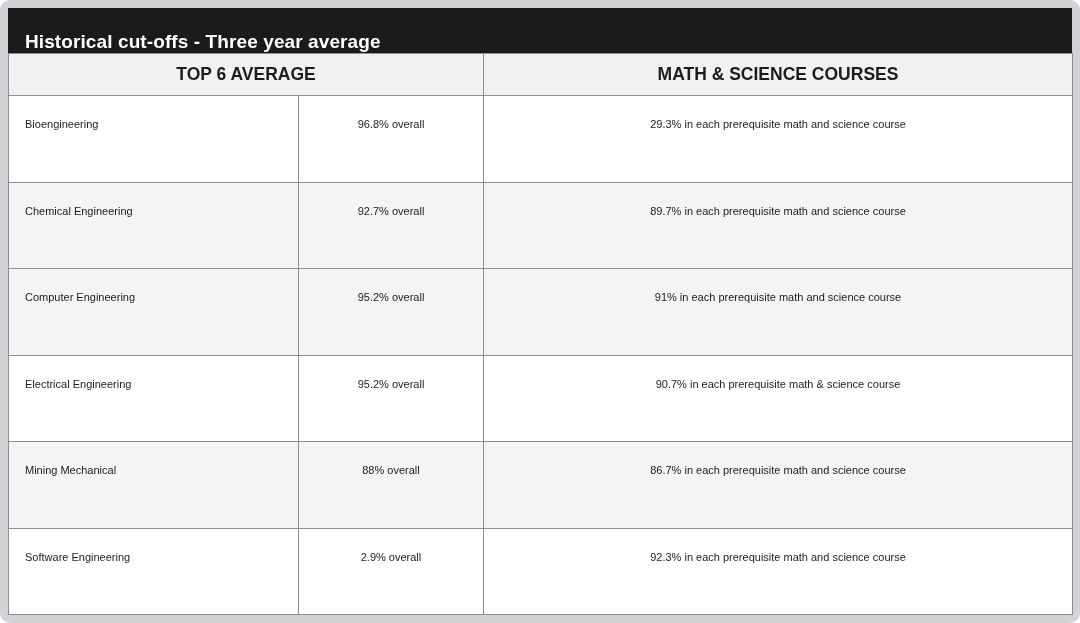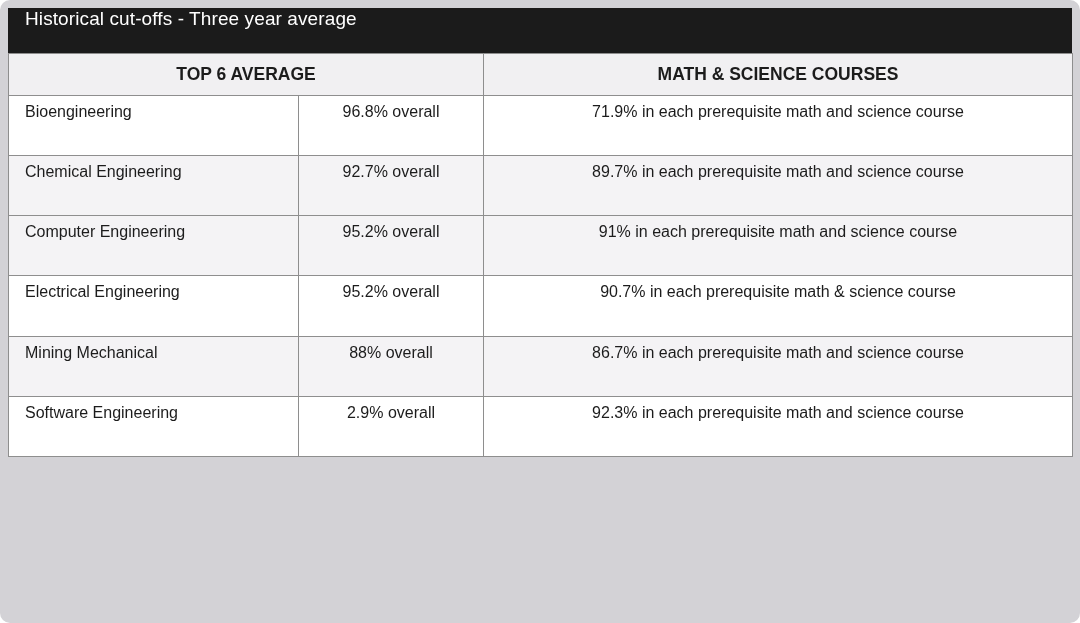--- a/index.html
+++ b/index.html
@@ -14,49 +14,49 @@
     background: #d3d2d6;
     border-radius: 10px;
     padding: 8px;
     overflow: hidden;
   }
   .title-bar {
     width: 1064px; height: 45px;
     background: #1b1b1b;
     color: #ffffff;
     display: flex;
-    align-items: flex-start;
+    align-items: flex-end;
     padding-left: 17px;
     font-size: 19px;
-    font-weight: normal;
+    font-weight: bold;
     letter-spacing: 0.1px;
   }
   table.cutoffs {
     width: 1064px;
-    height: 404px;
+    height: 562px;
     border-collapse: collapse;
     table-layout: fixed;
     background: #0f766e;
   }
   table.cutoffs th, table.cutoffs td {
     border: 1px solid #8e8e8e;
     color: #1c1c1c;
   }
   table.cutoffs th {
     height: 42px;
     background: #f1f0f2;
     font-size: 17.5px;
     font-weight: bold;
     text-align: center;
     vertical-align: middle;
   }
   table.cutoffs td {
-    font-size: 16px;
+    font-size: 11px;
     vertical-align: top;
-    padding-top: 7px;
+    padding-top: 22px;
     margin-top: 28px;
   }
   td.program-cell { text-align: left; padding-left: 16px; }
   td.top6-cell    { text-align: center; }
   td.ms-cell      { text-align: center; }
   tr.row-even td  { background: #ffffff; }
   tr.row-odd td   { background: #f4f3f5; }
   col.c1 { width: 290px; }
   col.c2 { width: 185px; }
   col.c3 { width: 589px; }
@@ -79,21 +79,21 @@
     <thead>
       <tr>
         <th colspan="2">TOP 6 AVERAGE</th>
         <th>MATH &amp; SCIENCE COURSES</th>
       </tr>
     </thead>
     <tbody>
       <tr class="row-even">
         <td class="program-cell">Bioengineering</td>
         <td class="top6-cell">96.8% overall</td>
-        <td class="ms-cell">71.9% in each prerequisite math and science course</td>
+        <td class="ms-cell">29.3% in each prerequisite math and science course</td>
       </tr>
       <tr class="row-odd">
         <td class="program-cell">Chemical Engineering</td>
         <td class="top6-cell">92.7% overall</td>
         <td class="ms-cell">89.7% in each prerequisite math and science course</td>
       </tr>
       <tr class="row-odd">
         <td class="program-cell">Computer Engineering</td>
         <td class="top6-cell">95.2% overall</td>
         <td class="ms-cell">91% in each prerequisite math and science course</td>

